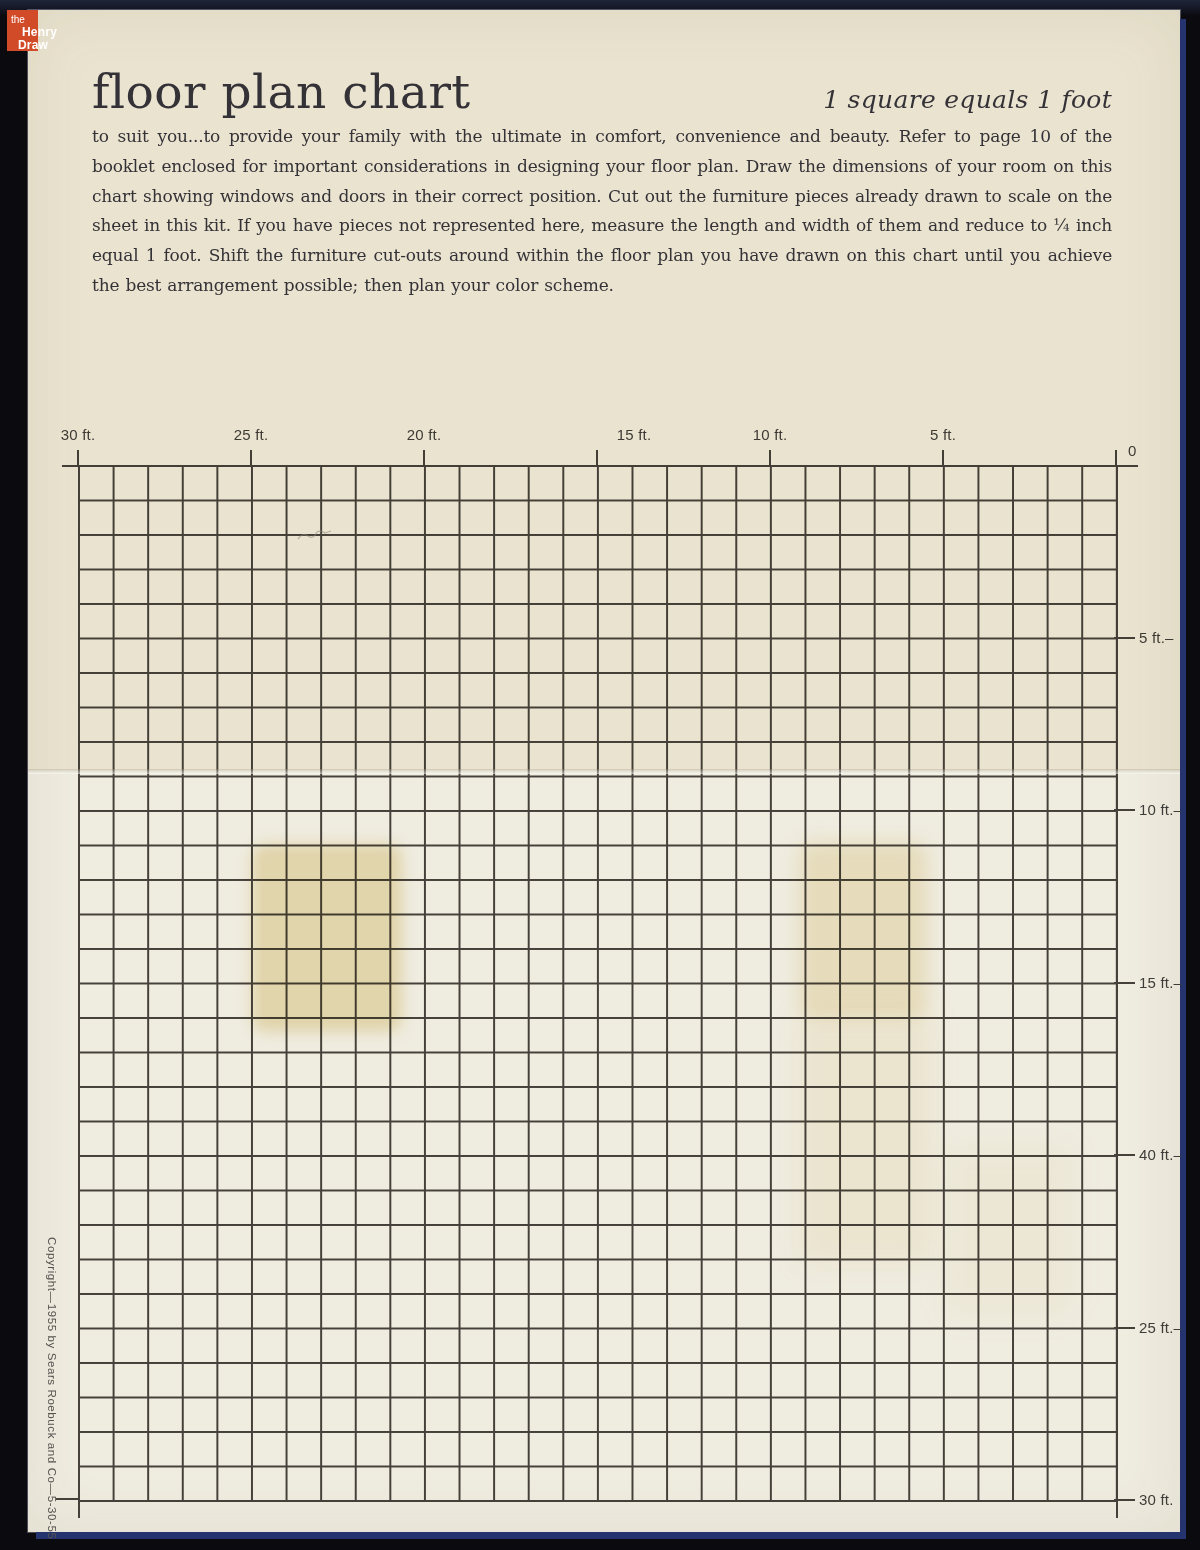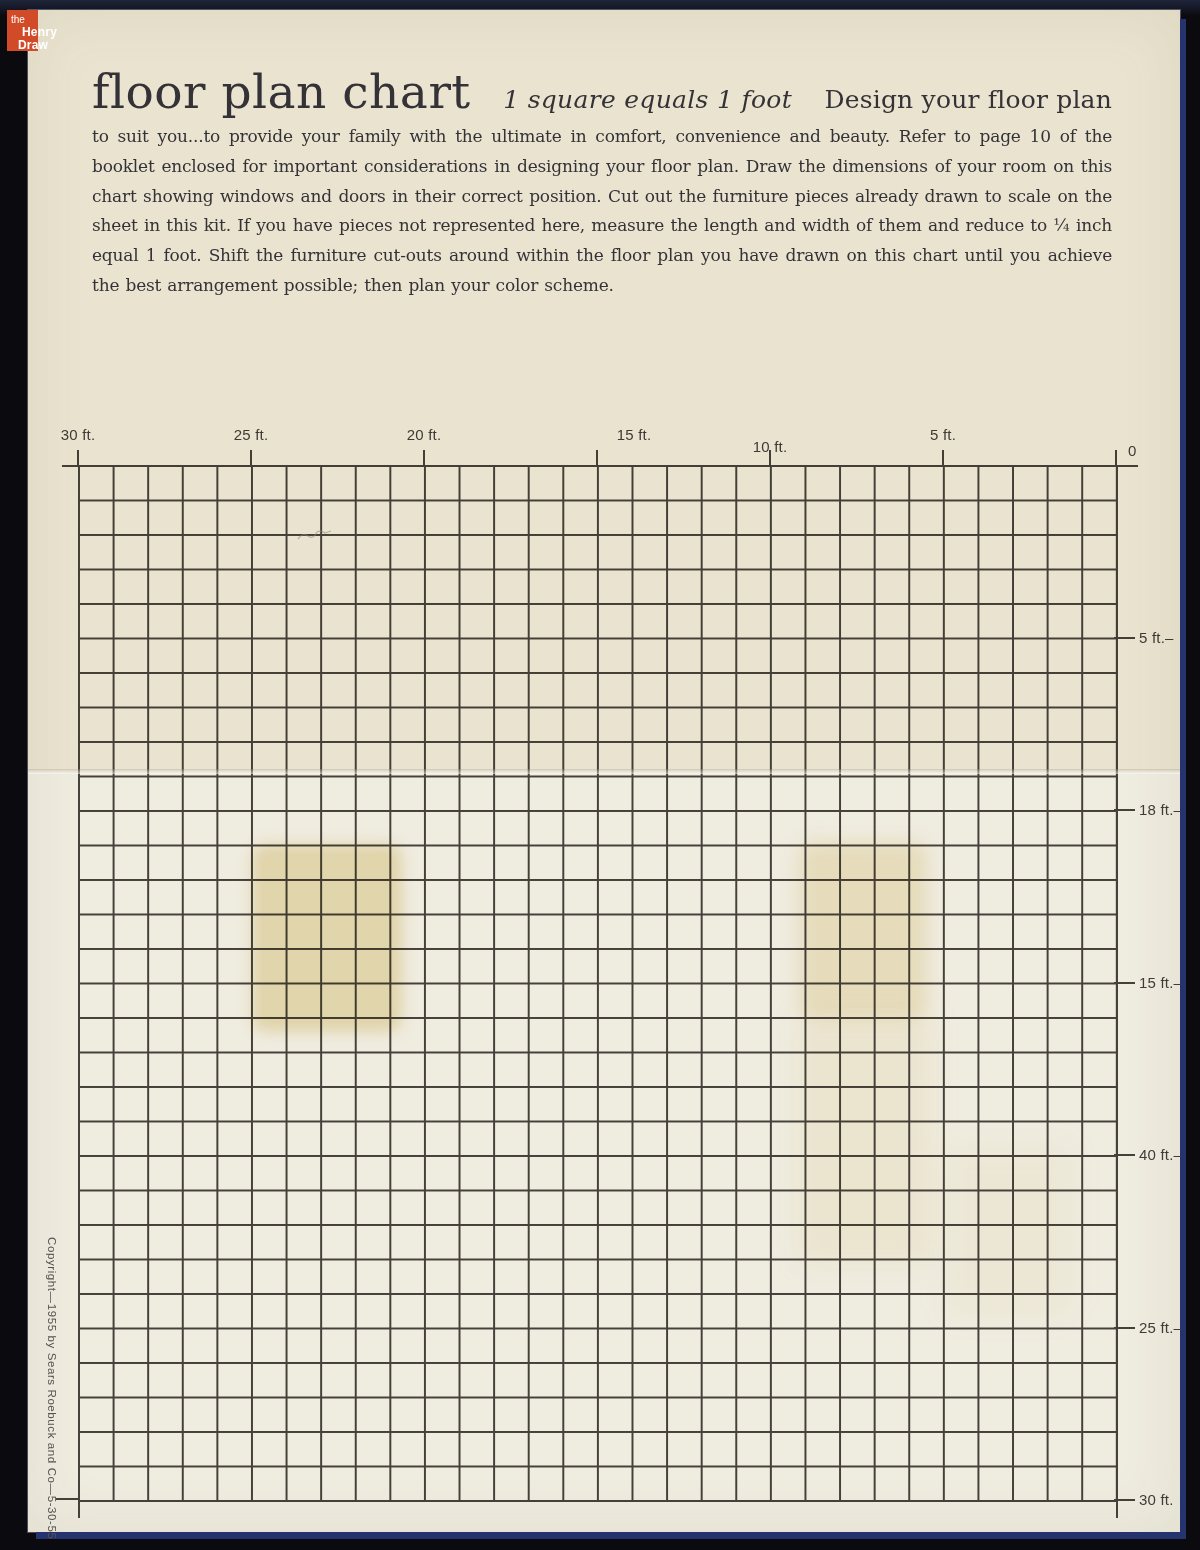--- a/index.html
+++ b/index.html
@@ -91,46 +91,45 @@
 <div class="logo">
   <span class="the">the</span>
   <span class="henry">Henry</span>
   <span class="ford">Draw</span>
 </div>
 
 <div class="header">
   <div class="title-line">
     <span class="title">floor plan chart</span>
     <span class="subtitle">1 square equals 1 foot</span>
-    <span class="intro">Design your floor plan</span>
   </div>
   <div class="body-text">to suit you...to provide your family with the ultimate in comfort, convenience and beauty. Refer to page 10 of the booklet enclosed for important considerations in designing your floor plan. Draw the dimensions of your room on this chart showing windows and doors in their correct position. Cut out the furniture pieces already drawn to scale on the sheet in this kit. If you have pieces not represented here, measure the length and width of them and reduce to ¼ inch equal 1 foot. Shift the furniture cut-outs around within the floor plan you have drawn on this chart until you achieve the best arrangement possible; then plan your color scheme.</div>
 </div>
 
 <div class="grid"></div>
 <div class="ruler"></div>
 <div class="zero-label">0</div>
 <div id="grid-layer">
     <div class="tick" style="left: 77px;"></div>
     <div class="top-label" style="left: 78px;">30 ft.</div>
     <div class="tick" style="left: 250px;"></div>
     <div class="top-label" style="left: 251px;">25 ft.</div>
     <div class="tick" style="left: 423px;"></div>
     <div class="top-label" style="left: 424px;">20 ft.</div>
     <div class="tick" style="left: 596px;"></div>
     <div class="top-label" style="left: 597px; margin-left: 37px;">15 ft.</div>
     <div class="tick" style="left: 769px;"></div>
-    <div class="top-label" style="left: 770px; margin-top: 12px;">10 ft.</div>
+    <div class="top-label" style="left: 770px;">10 ft.</div>
     <div class="tick" style="left: 942px;"></div>
     <div class="top-label" style="left: 943px;">5 ft.</div>
     <div class="tick" style="left: 1115px;"></div>
     <div class="ext-line" style="left: 1114px; top: 636.5px;"></div>
     <div class="right-label" style="top: 628.5px;">5 ft.–</div>
     <div class="ext-line" style="left: 1114px; top: 809px;"></div>
-    <div class="right-label" style="top: 801px;">18 ft.–</div>
+    <div class="right-label" style="top: 801px;">10 ft.–</div>
     <div class="ext-line" style="left: 1114px; top: 981.5px;"></div>
     <div class="right-label" style="top: 973.5px;">15 ft.–</div>
     <div class="ext-line" style="left: 1114px; top: 1154px;"></div>
     <div class="right-label" style="top: 1146px;">40 ft.–</div>
     <div class="ext-line" style="left: 1114px; top: 1326.5px;"></div>
     <div class="right-label" style="top: 1318.5px;">25 ft.–</div>
     <div class="ext-line" style="left: 1114px; top: 1499px;"></div>
     <div class="right-label" style="top: 1491px;">30 ft.</div>
   </div>
 

